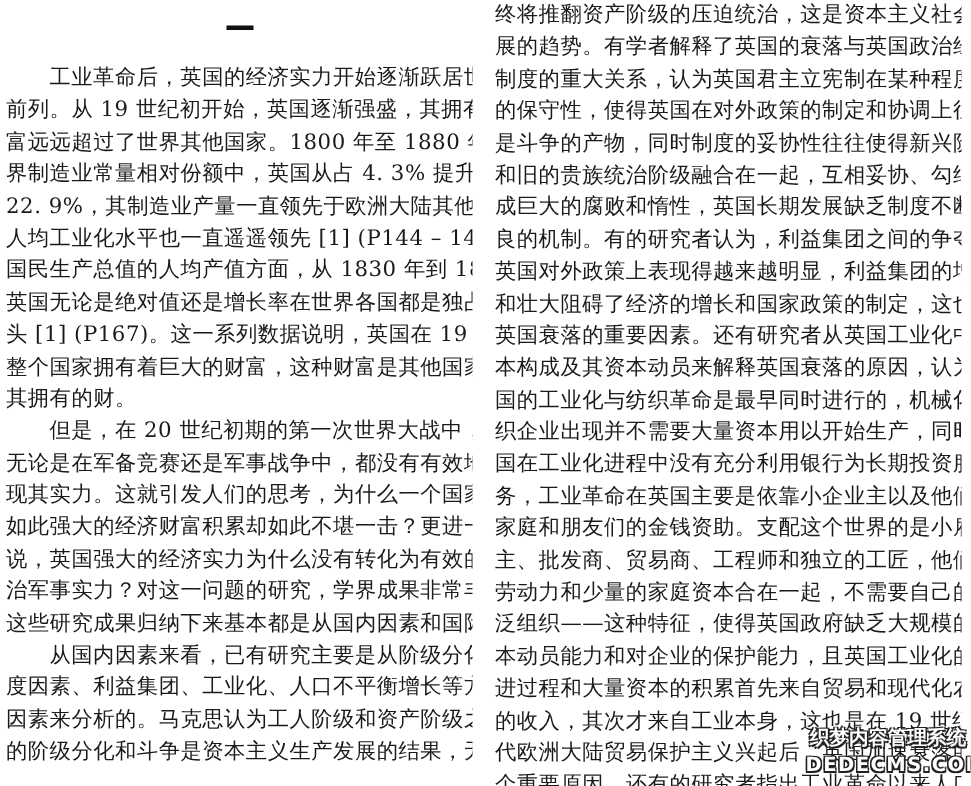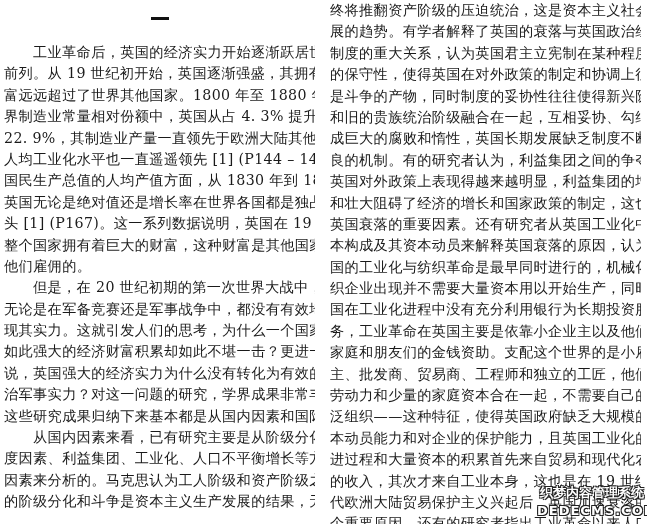--- a/index.html
+++ b/index.html
@@ -35,21 +35,21 @@
         <div class="line indent">工业革命后，英国的经济实力开始逐渐跃居世界</div>
         <div class="line">前列。从 19 世纪初开始，英国逐渐强盛，其拥有的财</div>
         <div class="line">富远远超过了世界其他国家。1800 年至 1880 年，在世</div>
         <div class="line">界制造业常量相对份额中，英国从占 4. 3% 提升至</div>
         <div class="line">22. 9%，其制造业产量一直领先于欧洲大陆其他国家，</div>
         <div class="line">人均工业化水平也一直遥遥领先 [1] (P144 – 145)。在</div>
         <div class="line">国民生产总值的人均产值方面，从 1830 年到 1890 年，</div>
         <div class="line">英国无论是绝对值还是增长率在世界各国都是独占鳌</div>
         <div class="line">头 [1] (P167)。这一系列数据说明，英国在 19 世纪时</div>
         <div class="line">整个国家拥有着巨大的财富，这种财富是其他国家无</div>
-        <div class="line">他们雇佣的。</div>
+        <div class="line">其拥有的财。</div>
         <div class="line indent">但是，在 20 世纪初期的第一次世界大战中，英国</div>
         <div class="line">无论是在军备竞赛还是军事战争中，都没有有效地展</div>
         <div class="line">现其实力。这就引发人们的思考，为什么一个国家有</div>
         <div class="line">如此强大的经济财富积累却如此不堪一击？更进一步</div>
         <div class="line">说，英国强大的经济实力为什么没有转化为有效的政</div>
         <div class="line">治军事实力？对这一问题的研究，学界成果非常丰富，</div>
         <div class="line">这些研究成果归纳下来基本都是从国内因素和国际因</div>
         <div class="line indent">从国内因素来看，已有研究主要是从阶级分化、制</div>
         <div class="line">度因素、利益集团、工业化、人口不平衡增长等方面的</div>
         <div class="line">因素来分析的。马克思认为工人阶级和资产阶级之间</div>

